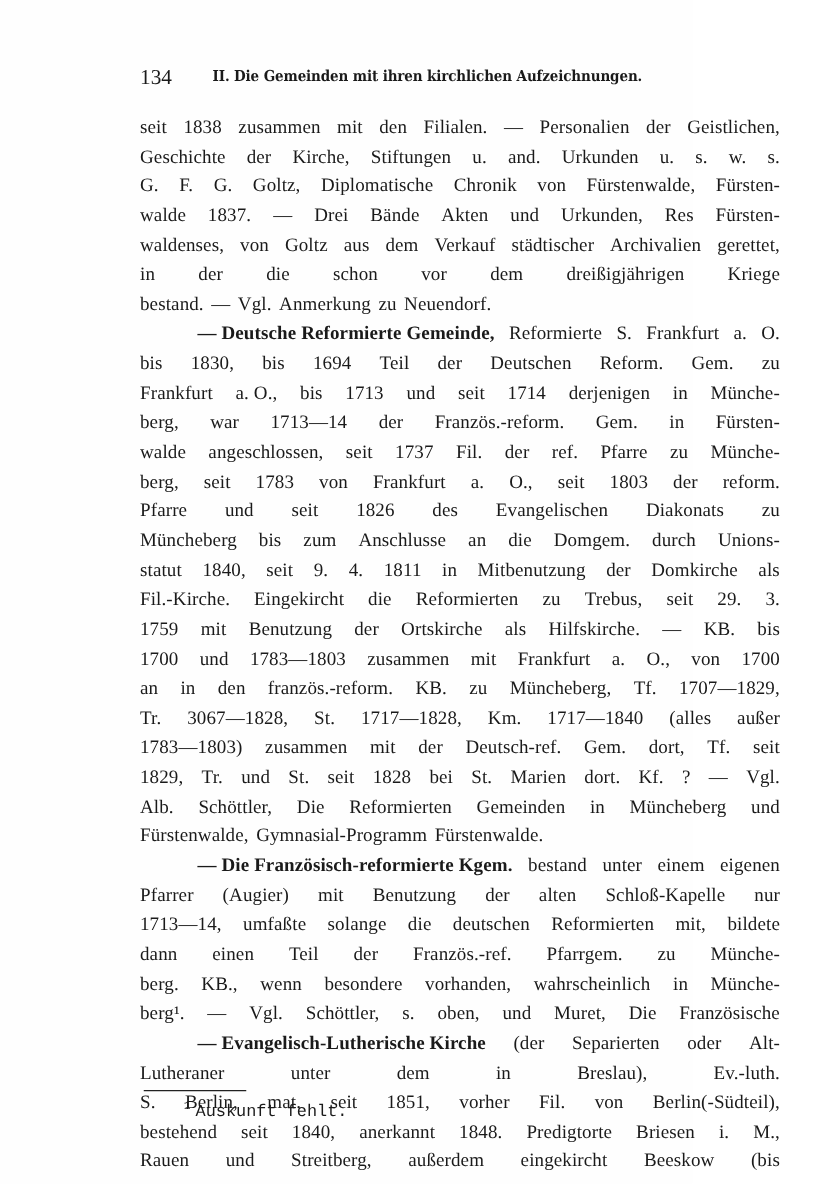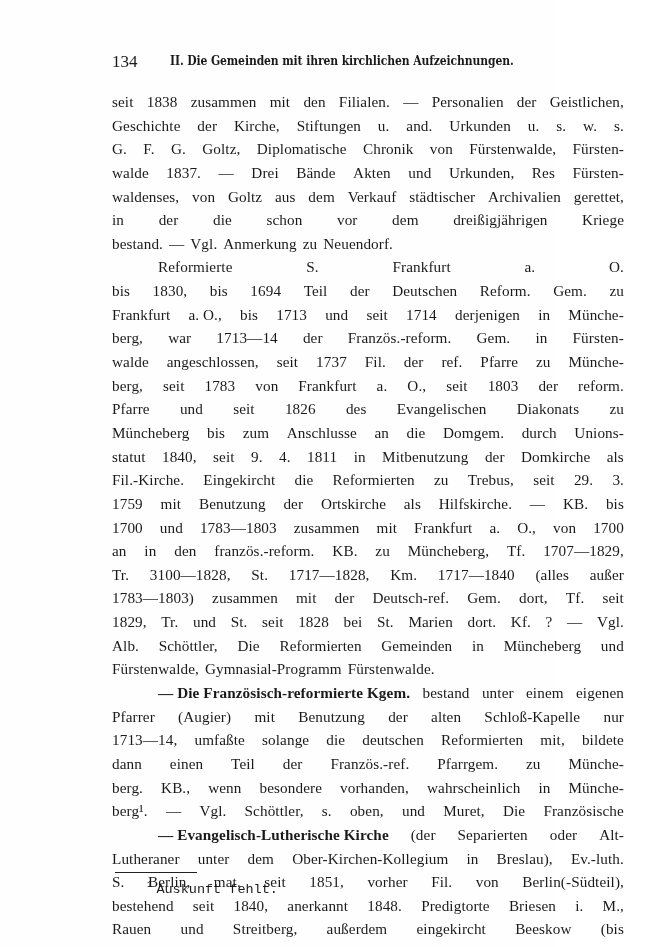--- a/index.html
+++ b/index.html
@@ -102,20 +102,21 @@
       </div>
       <div class="line last">
         <span>bestand.</span>
         <span>—</span>
         <span>Vgl.</span>
         <span>Anmerkung</span>
         <span>zu</span>
         <span>Neuendorf.</span>
       </div>
       <div class="line indent">
+        <span class="b">— Deutsche Reformierte Gemeinde,</span>
         <span>Reformierte</span>
         <span>S.</span>
         <span>Frankfurt</span>
         <span>a.</span>
         <span>O.</span>
       </div>
       <div class="line">
         <span>bis</span>
         <span>1830,</span>
         <span>bis</span>
@@ -249,21 +250,21 @@
         <span>den</span>
         <span>französ.-reform.</span>
         <span>KB.</span>
         <span>zu</span>
         <span>Müncheberg,</span>
         <span>Tf.</span>
         <span>1707—1829,</span>
       </div>
       <div class="line">
         <span>Tr.</span>
-        <span>3100—1828,</span>
+        <span>3067—1828,</span>
         <span>St.</span>
         <span>1717—1828,</span>
         <span>Km.</span>
         <span>1717—1840</span>
         <span>(alles</span>
         <span>außer</span>
       </div>
       <div class="line">
         <span>1783—1803)</span>
         <span>zusammen</span>
@@ -369,21 +370,20 @@
         <span class="b">— Evangelisch-Lutherische Kirche</span>
         <span>(der</span>
         <span>Separierten</span>
         <span>oder</span>
         <span>Alt-</span>
       </div>
       <div class="line">
         <span>Lutheraner</span>
         <span>unter</span>
         <span>dem</span>
-        <span>Ober-Kirchen-Kollegium</span>
         <span>in</span>
         <span>Breslau),</span>
         <span>Ev.-luth.</span>
       </div>
       <div class="line">
         <span>S.</span>
         <span>Berlin,</span>
         <span>mat.</span>
         <span>seit</span>
         <span>1851,</span>

